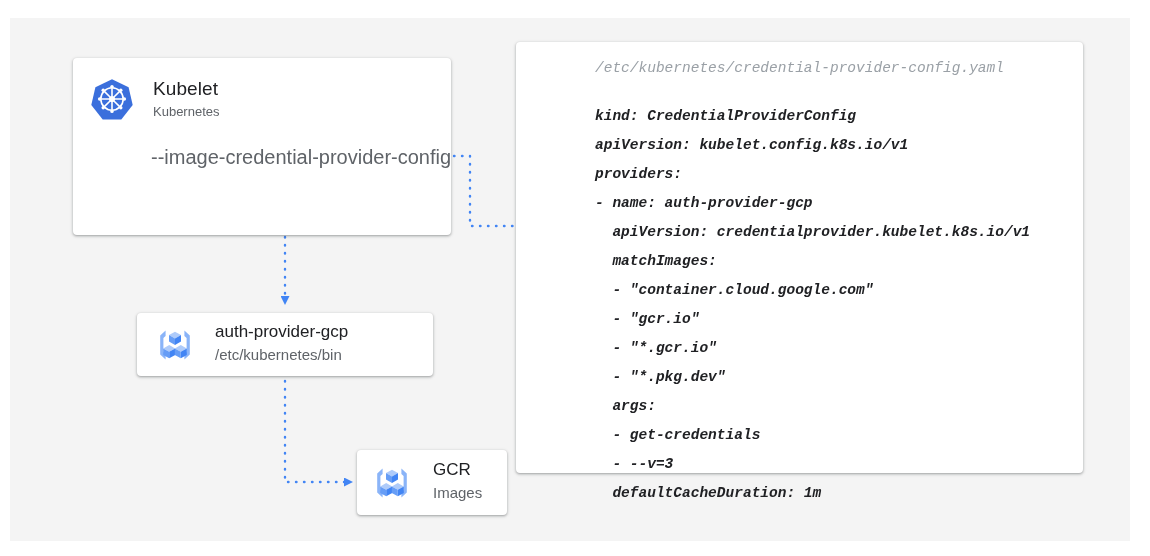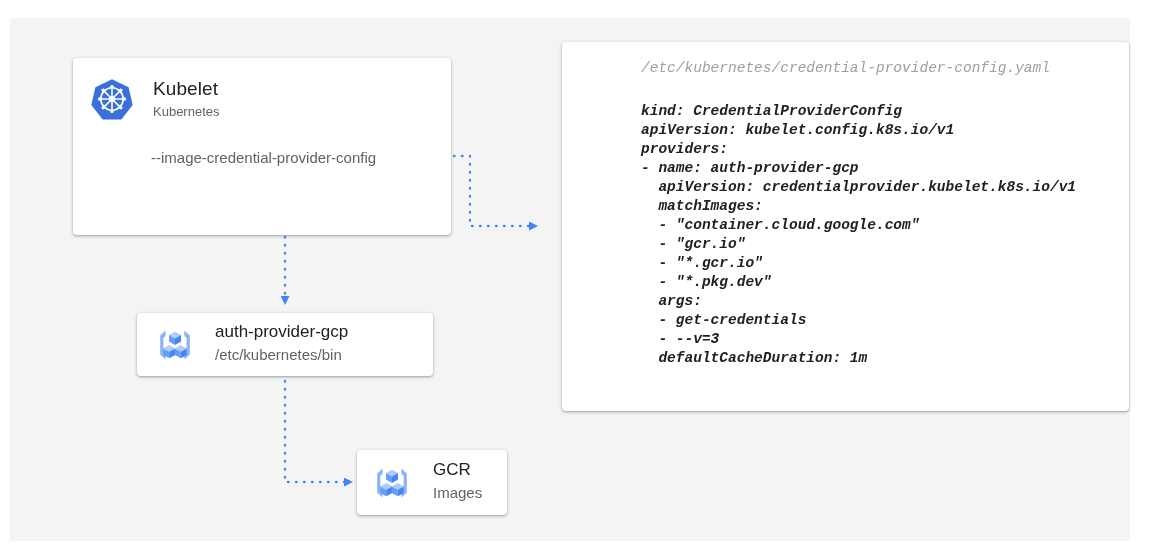--- a/index.html
+++ b/index.html
@@ -46,21 +46,21 @@
     font-size: 19px; color: #202124; letter-spacing: .1px;
   }
   #kubelet-card .subtitle {
     position: absolute; left: 80px; top: 46px;
     font-size: 13px; color: #5f6368;
   }
   #kubelet-card .flag-list {
     position: absolute; left: 78px; top: 88px;
   }
   #kubelet-card .flag {
-    font-size: 15px; color: #5f6368; line-height: 23px; white-space: nowrap;
+    font-size: 20px; color: #5f6368; line-height: 23px; white-space: nowrap;
   }
 
   
   #auth-card {
     left: 137px; top: 313px; width: 296px; height: 63px;
   }
   #auth-card .gcr-icon {
     position: absolute; left: 15px; top: 9px; width: 46px; height: 46px;
   }
   #auth-card .title {
@@ -83,38 +83,38 @@
     position: absolute; left: 76px; top: 10px;
     font-size: 17px; color: #202124;
   }
   #gcr-card .subtitle {
     position: absolute; left: 76px; top: 34px;
     font-size: 15px; color: #5f6368;
   }
 
   
   #yaml-panel {
-    left: 562px; top: 42px; width: 567px; height: 369px;
+    left: 516px; top: 42px; width: 567px; height: 431px;
   }
   #yaml-panel .yaml-path {
     position: absolute; left: 79px; top: 18px;
     font-family: "Liberation Mono", "DejaVu Sans Mono", monospace;
     font-style: italic;
     font-size: 14.5px;
     color: #9aa0a6;
     white-space: pre;
   }
   #yaml-panel .yaml-body {
     position: absolute; left: 79px; top: 60px;
     font-family: "Liberation Mono", "DejaVu Sans Mono", monospace;
     font-style: italic;
     font-weight: bold;
     font-size: 14.5px;
     color: #202124;
-    line-height: 19px;
+    line-height: 29px;
     white-space: pre;
   }
 
   
   #connectors {
     position: absolute; left: 0; top: 0; width: 1150px; height: 556px;
     pointer-events: none;
   }
 </style>
 </head>

